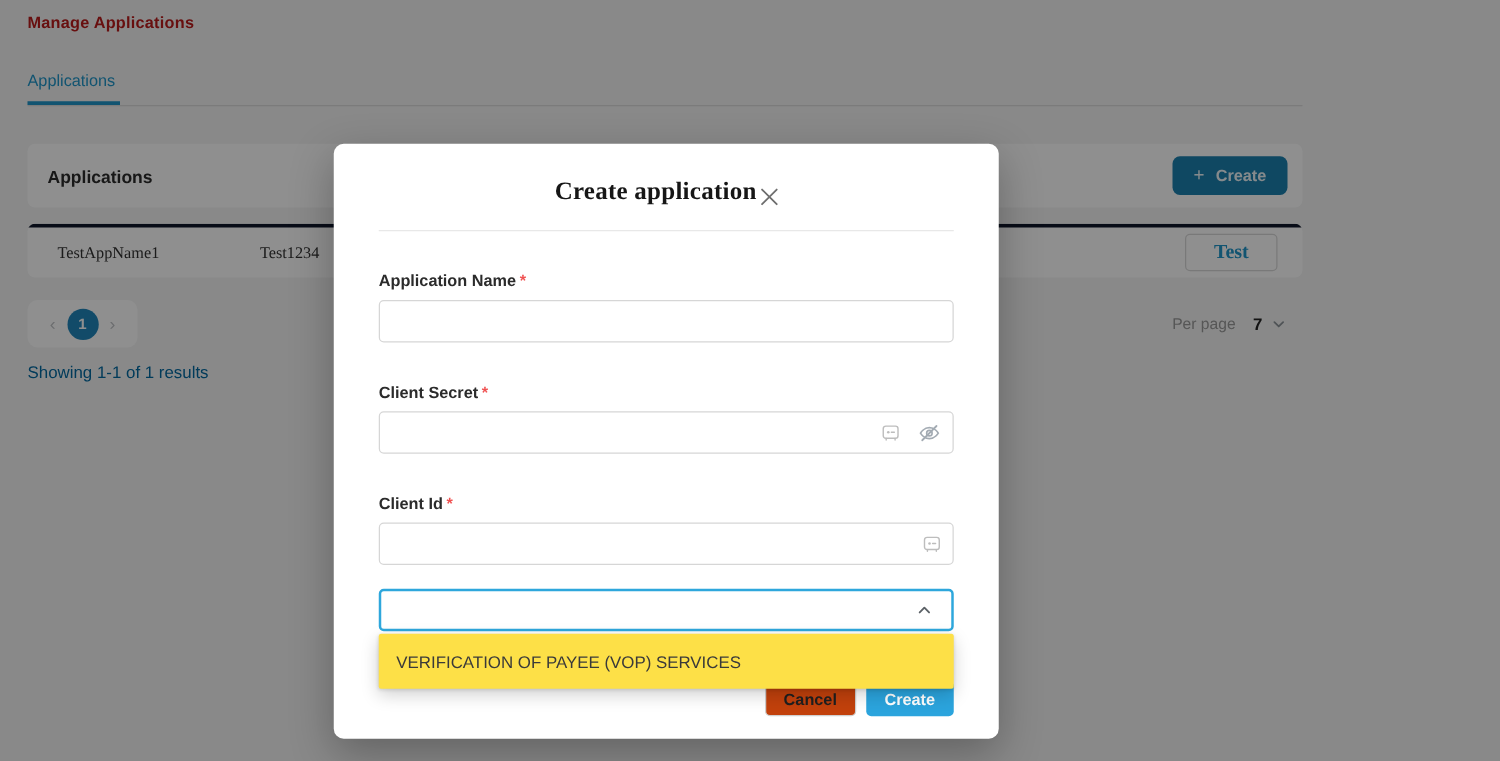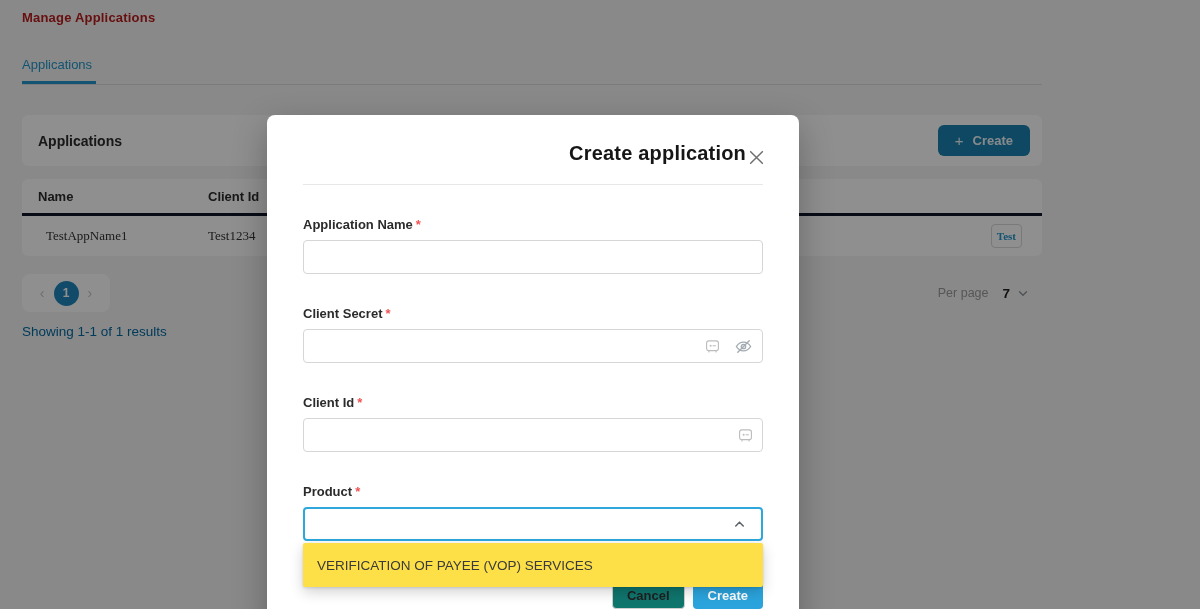--- a/index.html
+++ b/index.html
@@ -33,22 +33,22 @@
   .plus-glyph { font-size: 15px; font-weight: 400; line-height: 1; }
 
   .tablecard { margin-top: 13px; overflow: hidden; }
   .trow { display: grid; grid-template-columns: 186px 1fr auto; align-items: center; }
   .thead { height: 34px; font-size: 13px; font-weight: 700; color: #2b2b2b; }
   .thead .c1 { padding-left: 16px; }
   .tdata { height: 43px; border-top: 3px solid #0f172a; font-size: 13px; color: #333; font-family: Liberation Serif, serif; }
   .tdata .c1 { padding-left: 24px; }
   .btn-test {
     margin-right: 20px; background: #fff; border: 1px solid #d8d8d8; border-radius: 4px;
-    color: #2196c9; font-family: inherit; font-size: 11px; font-weight: 700;
-    padding: 5px 5px; cursor: pointer;
+    color: #2196c9; font-family: inherit; font-size: 16px; font-weight: 700;
+    padding: 5px 22px; cursor: pointer;
   }
 
   .pagerow { margin-top: 18px; display: flex; align-items: center; justify-content: space-between; }
   .pagination {
     background: #fff; border-radius: 8px; height: 38px; width: 88px;
     display: flex; align-items: center; justify-content: center; gap: 9px;
   }
   .pg-arrow { color: #c0c3c6; font-size: 14px; cursor: pointer; line-height: 1; }
   .pg-current {
     width: 25px; height: 25px; border-radius: 50%; background: #2187bc; color: #fff;
@@ -60,21 +60,21 @@
   .perpage-value { font-size: 13.5px; font-weight: 700; color: #222; margin-left: 8px; cursor: pointer; }
   .showing { margin-top: 12px; font-size: 13.5px; color: #0369a1; }
 
   
   .backdrop { position: absolute; inset: 0; background: rgba(0,0,0,0.44); z-index: 10; }
   .modal {
     position: absolute; left: 267px; top: 115px; width: 532px; z-index: 20;
     background: #fff; border-radius: 8px; box-shadow: 0 12px 34px rgba(0,0,0,.28);
     padding: 26px 36px 18px 36px;
   }
-  .modal-head { display: flex; align-items: flex-start; justify-content: flex-end; }
+  .modal-head { display: flex; align-items: flex-start; justify-content: center; font-family: Liberation Serif, serif; }
   .modal-title { font-size: 20px; font-weight: 700; color: #161616; line-height: 24px; letter-spacing: .2px; }
   .close-btn { background: none; border: none; cursor: pointer; padding: 2px; margin: 6px -4px 0 0; line-height: 0; }
   .modal-divider { border: none; border-top: 1px solid #e8e8e8; margin-top: 16px; }
 
   .fgroup { margin-top: 19px; }
   .flabel { font-size: 13px; font-weight: 700; color: #2b2b2b; display: block; margin-top: 32px; }
   .req { color: #f05252; margin-left: 3px; }
   .finput-wrap { position: relative; margin-top: 8px; }
   .finput {
     width: 100%; height: 34px; border: 1px solid #d6d6d6; border-radius: 4px;
@@ -93,21 +93,21 @@
     position: relative; z-index: 5; margin-top: 2px; background: #fde047; border-radius: 2px;
     box-shadow: 0 5px 14px rgba(0,0,0,.18), 0 1px 3px rgba(0,0,0,.12);
   }
   .dropdown-item { padding: 15px 14px 14px 14px; font-size: 13.5px; color: #3a3a3a; cursor: pointer; }
 
   .modal-footer {
     position: relative; z-index: 0; margin-top: -6px;
     display: flex; justify-content: flex-end; gap: 8px;
   }
   .btn-cancel {
-    background: #0f766e; border: 1px solid #d0d0d0; border-radius: 4px; color: #1f1f1f;
+    background: #c2410c; border: 1px solid #d0d0d0; border-radius: 4px; color: #1f1f1f;
     font-family: inherit; font-size: 13px; font-weight: 700; padding: 6px 14px; height: 28px; cursor: pointer;
   }
   .btn-create {
     background: #2ba4dd; border: none; border-radius: 4px; color: #fff;
     font-family: inherit; font-size: 13px; font-weight: 700; padding: 6px 15px; height: 28px; cursor: pointer;
   }
 </style>
 </head>
 <body>
 
@@ -121,25 +121,20 @@
 
     <div class="card headerbar">
       <span class="panel-title">Applications</span>
       <button class="btn-primary">
         <span class="plus-glyph">+</span>
         <span>Create</span>
       </button>
     </div>
 
     <div class="card tablecard">
-      <div class="trow thead">
-        <span class="c1">Name</span>
-        <span class="c2">Client Id</span>
-        <span class="c3"></span>
-      </div>
       <div class="trow tdata">
         <span class="c1">TestAppName1</span>
         <span class="c2">Test1234</span>
         <span class="c3">
           <button class="btn-test">Test</button>
         </span>
       </div>
     </div>
 
     <div class="pagerow">
@@ -224,23 +219,20 @@
             <circle cx="6" cy="7.2" r="1.1" fill="#bdbdbd"></circle>
             <path d="M8.6 7.2h2.6" stroke="#bdbdbd" stroke-width="1.2" stroke-linecap="round"></path>
             <path d="M4.2 12.6v1.2M11.8 12.6v1.2" stroke="#bdbdbd" stroke-width="1.2" stroke-linecap="round"></path>
           </svg>
         </span>
       </span>
     </div>
   </div>
 
   <div class="fgroup">
-    <label class="flabel">
-      <span>Product</span><span class="req">*</span>
-    </label>
     <div class="select-box">
       <span class="icon-btn">
         <svg width="15" height="15" viewBox="0 0 16 16" fill="none">
             <path d="M4 9.5l4-4 4 4" stroke="#5b6166" stroke-width="1.6" stroke-linecap="round" stroke-linejoin="round"></path>
           </svg>
       </span>
     </div>
     <div class="dropdown">
       <div class="dropdown-item">VERIFICATION OF PAYEE (VOP) SERVICES</div>
     </div>

